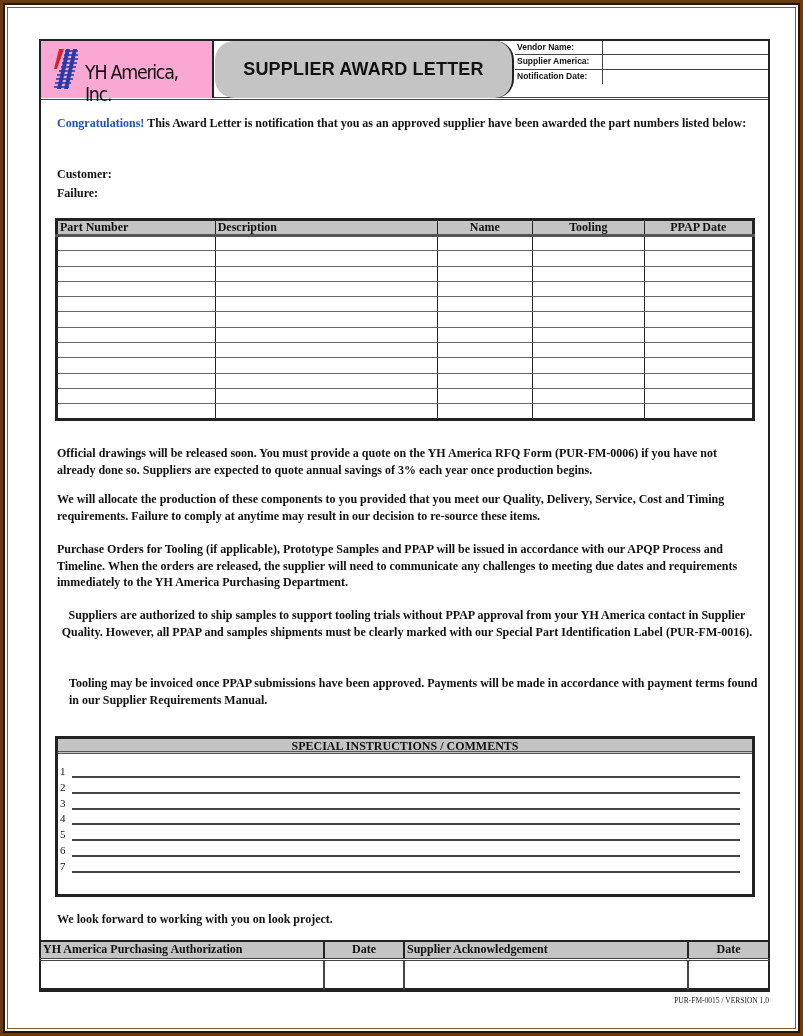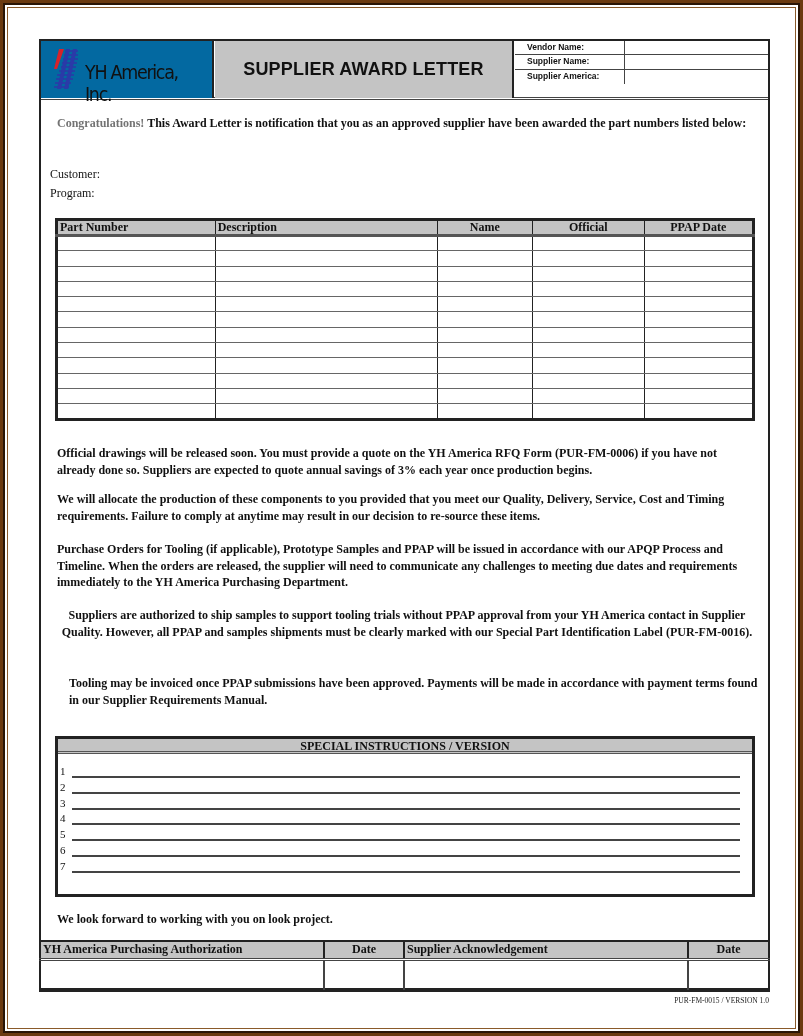--- a/index.html
+++ b/index.html
@@ -10,38 +10,38 @@
     position: absolute; left: 0; top: 0; width: 803px; height: 1036px;
     border: 3px solid #6b3a10;
     box-shadow: inset 0 0 0 2px #2a1505, inset 0 0 0 4px #ffffff, inset 0 0 0 5px #8a5a2a;
   }
 
   .form { position: absolute; left: 39px; top: 39px; width: 731px; height: 953px;
           border: 2px solid #222; }
 
   
   .hdr { position: absolute; left: 0; top: 0; width: 727px; height: 59px; border-bottom: 3px double #444; }
-  .logo-cell { position: absolute; left: 0; top: 0; width: 173px; height: 57px; border-right: 2px solid #222; background: #0369a1; }
+  .logo-cell { position: absolute; left: 0; top: 0; width: 173px; height: 57px; border-right: 2px solid #222; background: #f9a8d4; }
   .logo-mark { position: absolute; left: 10px; top: 6px; width: 28px; height: 44px; }
   .logo-text { position: absolute; left: 44px; top: 20px; font-family: "DejaVu Sans", sans-serif; font-size: 19px;
                letter-spacing: -1.4px; color: #111; transform: scaleX(0.92); transform-origin: left; }
   .title-cell { position: absolute; left: 174px; top: 0; width: 299px; height: 57px; background: #c4c4c4;
-                border-right: 2px solid #222; display: flex; align-items: center; justify-content: center; }
+                border-right: 2px solid #222; display: flex; align-items: center; justify-content: center; border-radius: 19px; }
   .title-cell span { font-family: "Liberation Sans", sans-serif; font-weight: bold; font-size: 18px; letter-spacing: 0.2px; }
   .meta { position: absolute; left: 474px; top: 0; width: 253px; height: 57px; }
   .meta-row { position: relative; height: 14.25px; border-bottom: 1px solid #444; display: flex; }
   .meta-row:last-child { border-bottom: none; }
-  .meta-label { width: 110px; border-right: 1px solid #444; font-family: "Liberation Sans", sans-serif; font-weight: bold;
-                font-size: 8.5px; padding-left: 12px; line-height: 13px; white-space: nowrap; }
+  .meta-label { width: 88px; border-right: 1px solid #444; font-family: "Liberation Sans", sans-serif; font-weight: bold;
+                font-size: 8.5px; padding-left: 2px; line-height: 13px; white-space: nowrap; }
   .meta-value { flex: 1; }
 
   
   .intro { position: absolute; left: 16px; top: 74px; width: 700px; font-size: 12px; font-weight: bold; line-height: 16px; }
-  .intro .accent { color: #737373; }
-  .field-label { position: absolute; left: 9px; font-size: 12px; font-weight: normal; }
+  .intro .accent { color: #1d4ed8; }
+  .field-label { position: absolute; left: 16px; font-size: 12px; font-weight: bold; }
 
   
   .parts { position: absolute; left: 14px; top: 177px; width: 700px; border: 3px solid #222; border-collapse: collapse; }
   .parts th { background: #c4c4c4; font-size: 12px; font-weight: bold; height: 14px; line-height: 13px;
               border-left: 1px solid #222; border-bottom: 3px solid #555; padding: 0 2px; }
   .parts th:first-child { border-left: none; margin-left: 18px; }
   .parts td { height: 15.3px; border-left: 1px solid #222; border-top: 1px solid #333; border-bottom: 1px solid #666; }
   .parts td:first-child { border-left: none; }
   .al { text-align: left; } .ac { text-align: center; }
 
@@ -97,49 +97,49 @@
     </div>
     <div class="title-cell">
       <span>SUPPLIER AWARD LETTER</span>
     </div>
     <div class="meta">
       <div class="meta-row">
         <div class="meta-label">Vendor Name:</div>
         <div class="meta-value"></div>
       </div>
       <div class="meta-row">
-        <div class="meta-label">Supplier Name:</div>
-        <div class="meta-value"></div>
-      </div>
-      <div class="meta-row">
         <div class="meta-label">Supplier America:</div>
         <div class="meta-value"></div>
       </div>
+      <div class="meta-row">
+        <div class="meta-label">Notification Date:</div>
+        <div class="meta-value"></div>
+      </div>
     </div>
   </div>
 
   <div class="intro"><span class="accent">Congratulations!</span><span> This Award Letter is notification that you as an approved supplier have been awarded the part numbers listed below:</span></div>
 
   <div class="field-label" style="top:126px;">Customer:</div>
-  <div class="field-label" style="top:145px;">Program:</div>
+  <div class="field-label" style="top:145px;">Failure:</div>
 
   <table class="parts">
     <colgroup>
       <col style="width:158px">
         <col style="width:221px">
         <col style="width:95px">
         <col style="width:111px">
         <col style="width:109px">
     </colgroup>
     <thead>
       <tr>
         <th class="al">Part Number</th>
         <th class="al">Description</th>
         <th class="ac">Name</th>
-        <th class="ac">Official</th>
+        <th class="ac">Tooling</th>
         <th class="ac">PPAP Date</th>
       </tr>
     </thead>
     <tbody id="parts-body">
         <tr>
           <td></td>
           <td></td>
           <td></td>
           <td></td>
           <td></td>
@@ -224,21 +224,21 @@
       </tbody>
   </table>
 
   <div class="para" style="top:404px;">Official drawings will be released soon. You must provide a quote on the YH America RFQ Form (PUR-FM-0006) if you have not already done so. Suppliers are expected to quote annual savings of 3% each year once production begins.</div>
   <div class="para" style="top:450px;">We will allocate the production of these components to you provided that you meet our Quality, Delivery, Service, Cost and Timing requirements. Failure to comply at anytime may result in our decision to re-source these items.</div>
   <div class="para" style="top:500px;">Purchase Orders for Tooling (if applicable), Prototype Samples and PPAP will be issued in accordance with our APQP Process and Timeline. When the orders are released, the supplier will need to communicate any challenges to meeting due dates and requirements immediately to the YH America Purchasing Department.</div>
   <div class="para" style="top:566px;text-align:center;">Suppliers are authorized to ship samples to support tooling trials without PPAP approval from your YH America contact in Supplier Quality. However, all PPAP and samples shipments must be clearly marked with our Special Part Identification Label (PUR-FM-0016).</div>
   <div class="para" style="top:634px;margin-left:12px;">Tooling may be invoiced once PPAP submissions have been approved. Payments will be made in accordance with payment terms found in our Supplier Requirements Manual.</div>
 
   <div class="special">
-    <div class="special-head">SPECIAL INSTRUCTIONS / VERSION</div>
+    <div class="special-head">SPECIAL INSTRUCTIONS / COMMENTS</div>
     <div id="special-lines">
         <div class="line-row" style="top: 26px;">
           <span class="line-num">1</span>
           <span class="line-rule"></span>
         </div>
         <div class="line-row" style="top: 41.8px;">
           <span class="line-num">2</span>
           <span class="line-rule"></span>
         </div>
         <div class="line-row" style="top: 57.6px;">

